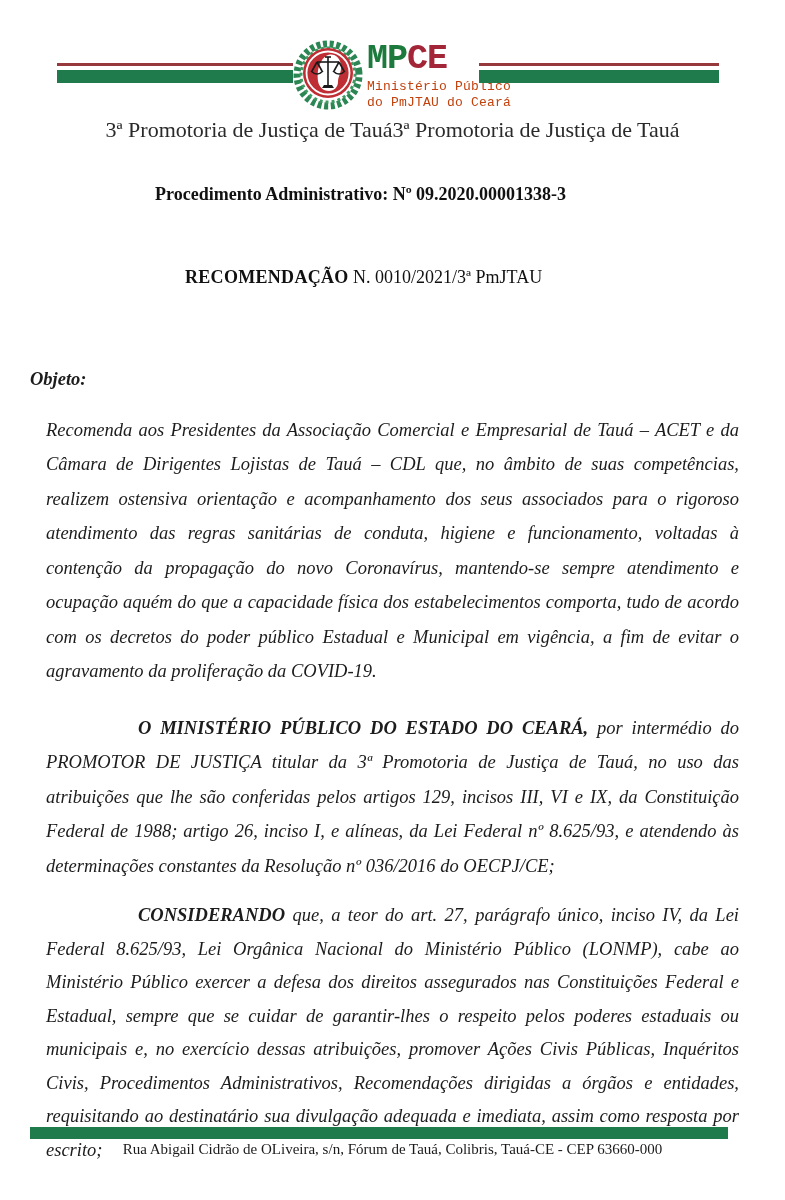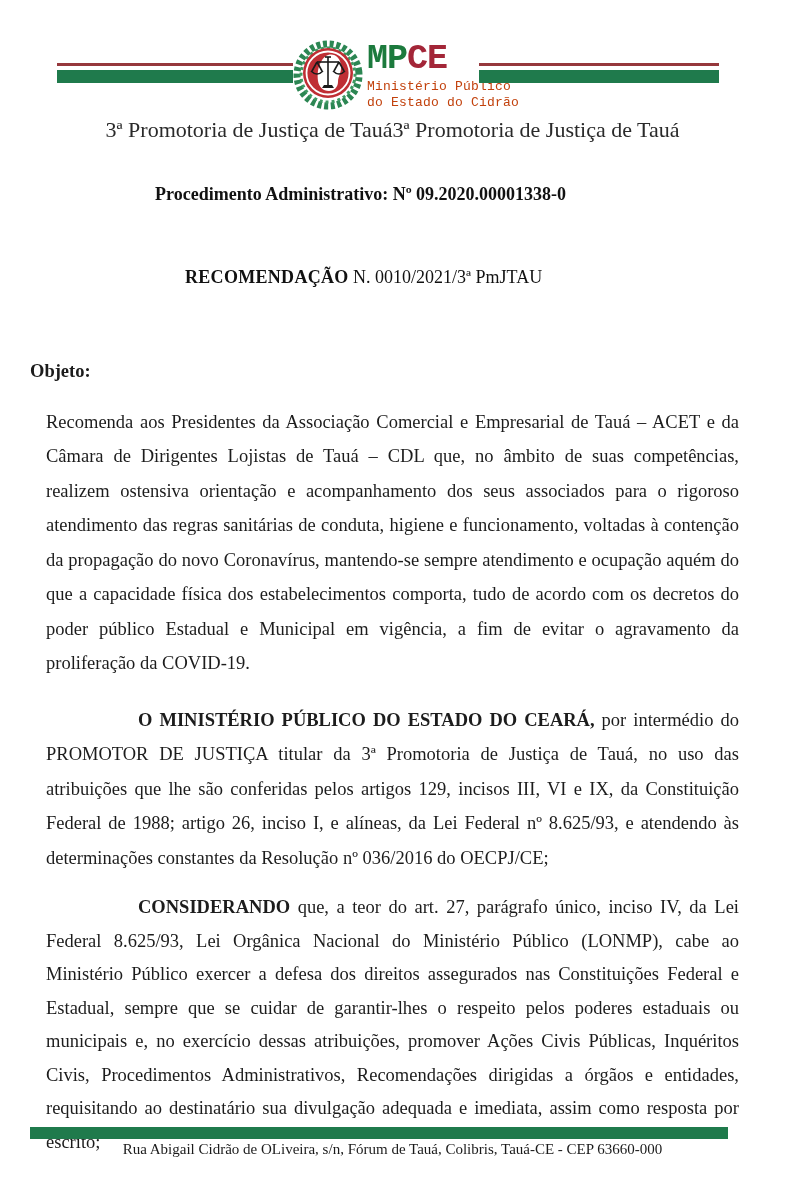--- a/index.html
+++ b/index.html
@@ -85,26 +85,27 @@
     top: 267px;
     left: 185px;
     font-size: 18px;
     color: #111;
   }
   .recomendacao-line b { letter-spacing: 0.3px; }
 
   
   .body-block {
     position: absolute;
-    top: 354px;
+    top: 362px;
     left: 30px;
     width: 725px;
     font-size: 18.5px;
     text-align: justify;
     color: #1c1c1c;
+    font-style: italic;
   }
   .objeto-label {
     font-weight: bold;
     line-height: 34.5px;
     text-align: left;
   }
   .par {
     margin: 16px;
     line-height: 34.5px;
   }
@@ -164,31 +165,31 @@
       <path d="M42,37 q6,6 12,0"></path>
     </g>
     <path d="M31,54 h12 l-2,-3 h-8 z" fill="#1a1a1a"></path>
   </svg>
 
   <div class="logo-text">
     <div class="logo-acronym">
       <span class="mp">MP</span><span class="ce">CE</span>
     </div>
     <div class="logo-sub">Ministério Público</div>
-    <div class="logo-sub">do Estado do Cidrão</div>
+    <div class="logo-sub">do PmJTAU do Ceará</div>
   </div>
 
   <div class="divider right">
     <div class="red-line"></div>
     <div class="green-bar"></div>
   </div>
 
   <div class="promotoria-line">3ª Promotoria de Justiça de Tauá3ª Promotoria de Justiça de Tauá</div>
 
-  <div class="procedimento-line">Procedimento Administrativo: Nº 09.2020.00001338-0</div>
+  <div class="procedimento-line">Procedimento Administrativo: Nº 09.2020.00001338-3</div>
 
   <div class="recomendacao-line">
     <b>RECOMENDAÇÃO</b><span> N. 0010/2021/3ª PmJTAU</span>
   </div>
 
   <div class="body-block">
     <div class="objeto-label">Objeto:</div>
     <p class="par">Recomenda aos Presidentes da Associação Comercial e Empresarial de Tauá – ACET e da Câmara de Dirigentes Lojistas de Tauá – CDL que, no âmbito de suas competências, realizem ostensiva orientação e acompanhamento dos seus associados para o rigoroso atendimento das regras sanitárias de conduta, higiene e funcionamento, voltadas à contenção da propagação do novo Coronavírus, mantendo-se sempre atendimento e ocupação aquém do que a capacidade física dos estabelecimentos comporta, tudo de acordo com os decretos do poder público Estadual e Municipal em vigência, a fim de evitar o agravamento da proliferação da COVID-19.</p>
     <p class="par indent gap-before"><b>O MINISTÉRIO PÚBLICO DO ESTADO DO CEARÁ,</b><span> por intermédio do PROMOTOR DE JUSTIÇA titular da 3ª Promotoria de Justiça de Tauá, no uso das atribuições que lhe são conferidas pelos artigos 129, incisos III, VI e IX, da Constituição Federal de 1988; artigo 26, inciso I, e alíneas, da Lei Federal nº 8.625/93, e atendendo às determinações constantes da Resolução nº 036/2016 do OECPJ/CE;</span></p>
     <p class="par indent tight"><b>CONSIDERANDO</b><span> que, a teor do art. 27, parágrafo único, inciso IV, da Lei Federal 8.625/93, Lei Orgânica Nacional do Ministério Público (LONMP), cabe ao Ministério Público exercer a defesa dos direitos assegurados nas Constituições Federal e Estadual, sempre que se cuidar de garantir-lhes o respeito pelos poderes estaduais ou municipais e, no exercício dessas atribuições, promover Ações Civis Públicas, Inquéritos Civis, Procedimentos Administrativos, Recomendações dirigidas a órgãos e entidades, requisitando ao destinatário sua divulgação adequada e imediata, assim como resposta por escrito;</span></p>

